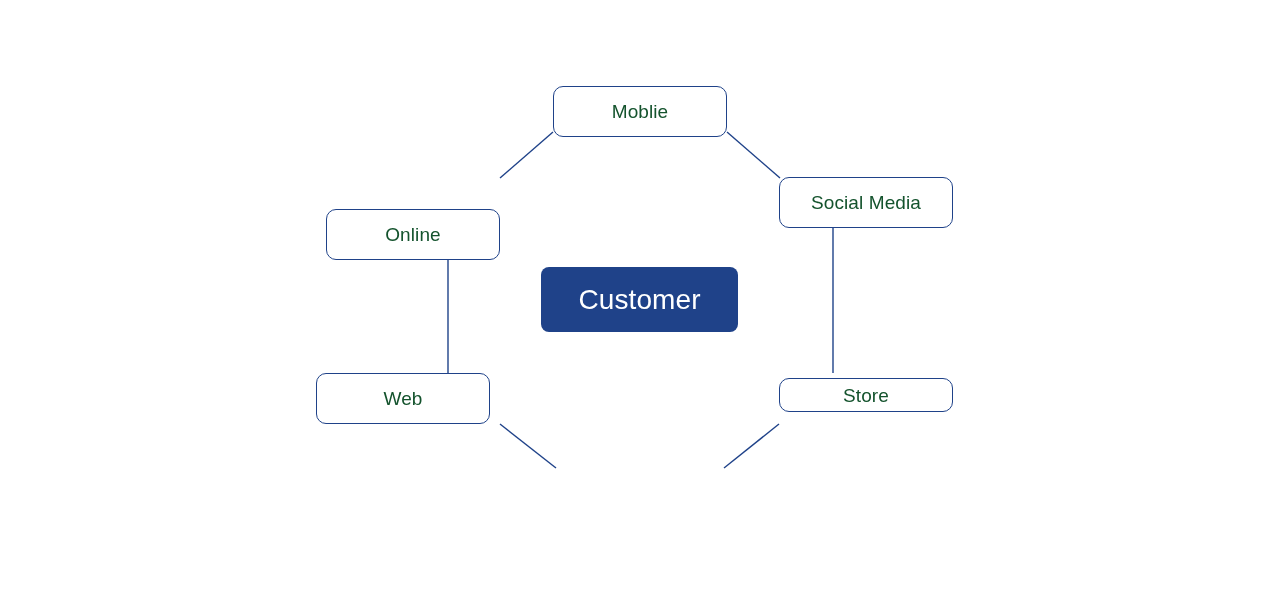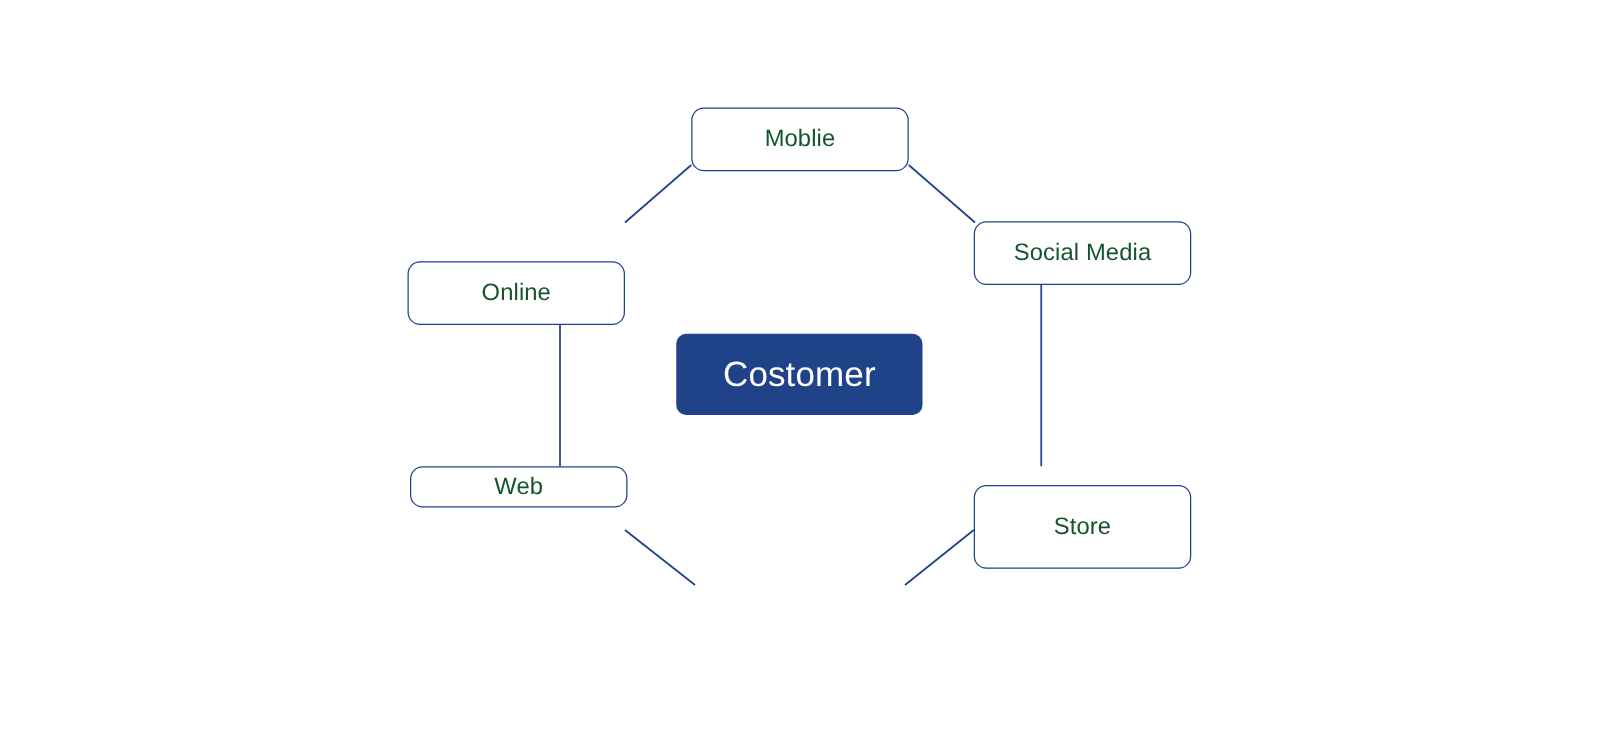--- a/index.html
+++ b/index.html
@@ -50,22 +50,22 @@
     background: #1F4289;
     border: none;
     border-radius: 8px;
     color: #ffffff;
     font-size: 28px;
   }
   
   #node-mobile          { left: 553px; top: 86px;  width: 174px; height: 51px; }
   #node-online          { left: 326px; top: 177px; width: 174px; height: 51px; margin-top: 32px; }
   #node-social-media    { left: 779px; top: 177px; width: 174px; height: 51px; }
-  #node-web             { left: 328px; top: 373px; width: 174px; height: 33px; align-items: center; }
-  #node-store           { left: 779px; top: 388px; width: 174px; height: 67px; }
+  #node-web             { left: 316px; top: 373px; width: 174px; height: 51px; align-items: center; }
+  #node-store           { left: 779px; top: 378px; width: 174px; height: 34px; }
   #node-customer-service{ left: 553px; top: 464px; width: 174px; height: 51px; }
   #node-customer        { left: 541px; top: 267px; width: 197px; height: 65px; }
 </style>
 </head>
 <body>
 
 <div id="diagram-stage">
 
   <svg id="connector-layer" viewBox="0 0 1280 600" width="1280" height="600" aria-hidden="true">
 
@@ -97,16 +97,16 @@
 
   <div class="node" id="node-web">
     <span class="node-label">Web</span>
   </div>
 
   <div class="node" id="node-online">
     <span class="node-label">Online</span>
   </div>
 
   <div class="node center" id="node-customer">
-    <span class="node-label">Costomer</span>
+    <span class="node-label">Customer</span>
   </div>
 
 </div>
 
 </body></html>

